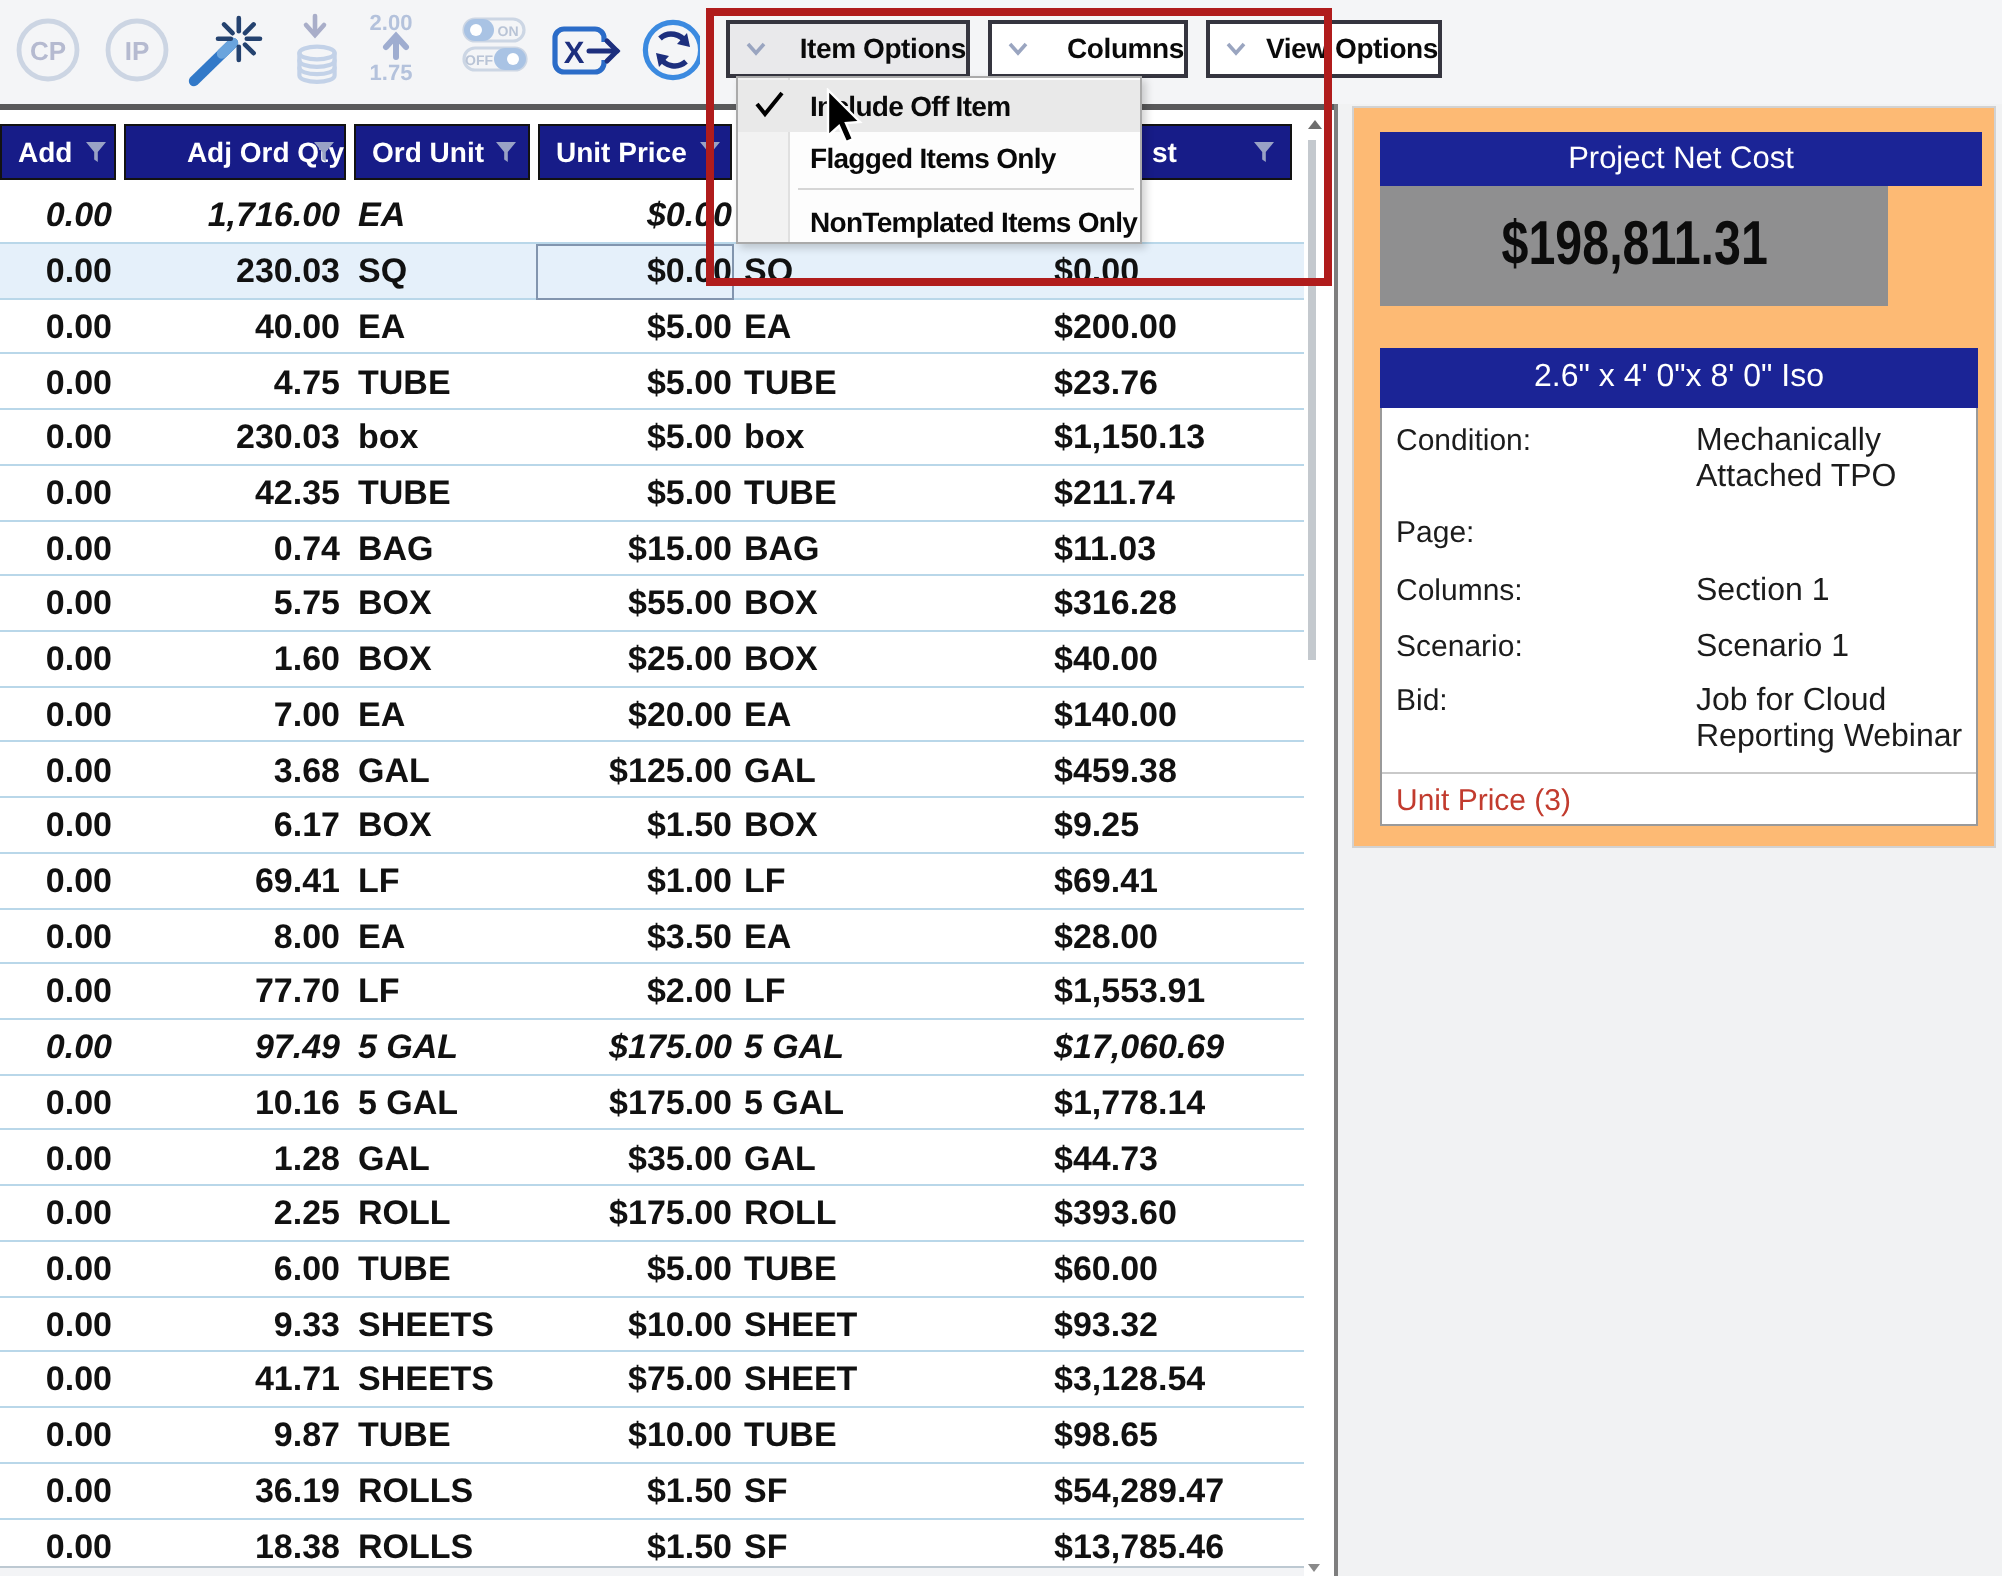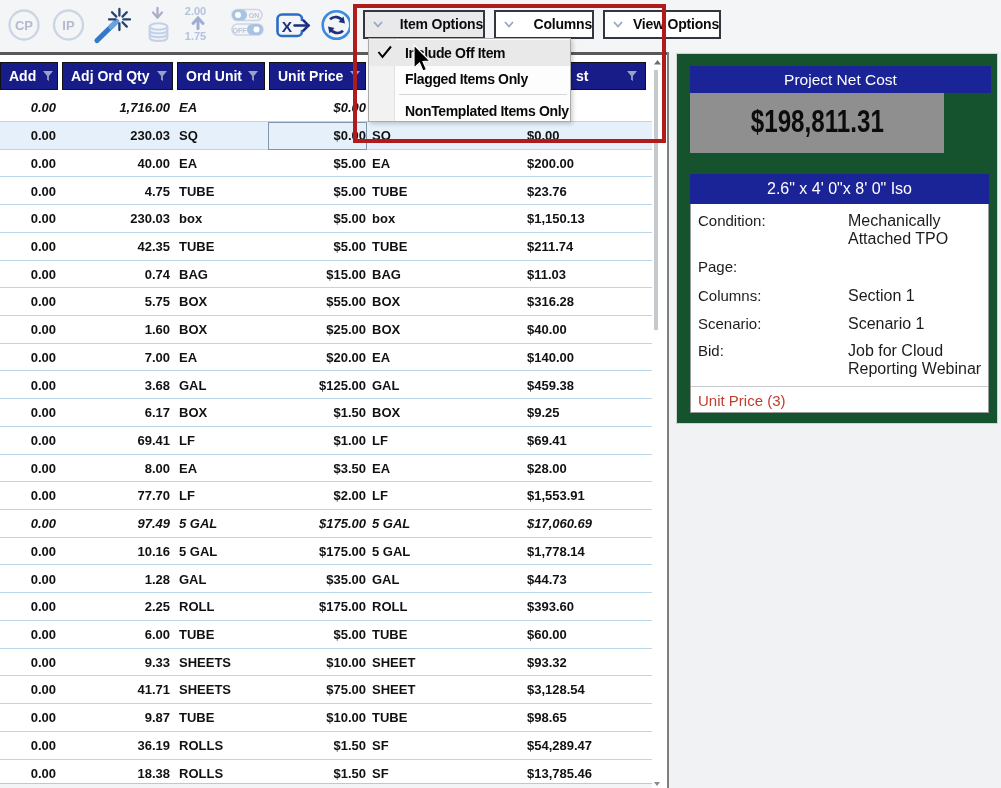--- a/index.html
+++ b/index.html
@@ -5,21 +5,21 @@
 body { font-family:"Liberation Sans", sans-serif; }
 #app { position:relative; width:1001px; height:788px; background:#fff; overflow:hidden; }
 .abs { position:absolute; }
 
 #toolbar { position:absolute; left:0; top:0; width:1001px; height:52px; background:#f4f5f7; }
 #tbline { position:absolute; left:0; top:52px; width:672px; height:3px; background:#59595b; }
 
 .hcell { position:absolute; top:62px; height:28px; background:#171c88; border:1px solid #121212; color:#fff; font-weight:bold; font-size:14px; line-height:26px; padding-left:8px; }
 .funnel { position:absolute; top:8px; }
 
-.row { position:absolute; left:0; width:652px; height:27.7px; border-bottom:1px solid #b9d7e9; font-size:13px; font-weight:bold; color:#111; line-height:27.7px; }
+.row { position:absolute; left:0; width:652px; height:27.7px; border-bottom:1px solid #b9d7e9; font-size:17px; font-weight:bold; color:#111; line-height:27.7px; }
 .row.ital { font-style:italic; }
 .row span { position:absolute; white-space:nowrap; }
 .c1 { right:596px; } 
 .c2 { right:482px; } 
 .c3 { left:179px; }
 .c4 { right:286px; } 
 .c5 { left:372px; }
 .c6 { left:527px; }
 
 #selcell { position:absolute; left:268px; top:122px; width:99px; height:28px; border:1px solid #8295ae; }
@@ -33,21 +33,21 @@
 .chev { position:absolute; left:8px; top:9px; width:10px; height:7px; }
 
 #menu { position:absolute; left:368px; top:38px; width:203px; height:84px; background:#fdfdfd; border:1px solid #aaa; box-shadow:2px 2px 4px rgba(0,0,0,0.18); }
 #menugutter { position:absolute; left:0; top:0; width:26px; height:82px; background:#f2f2f2; border-right:1px solid #e0e0e0; }
 .mitem { position:absolute; left:0; width:201px; height:26px; font-size:14px; font-weight:bold; color:#090909; line-height:26px; }
 .mitem span { position:absolute; left:36px; white-space:nowrap; letter-spacing:-0.35px; }
 #msep { position:absolute; left:30px; top:55px; width:168px; height:1px; background:#d6d6d6; }
 
 #redrect { position:absolute; left:353px; top:4px; width:313px; height:139px; border:4px solid #b01c1c; z-index:50; }
 
-#rpanel { position:absolute; left:676px; top:53px; width:322px; height:371px; border:1px solid #d2d2d2; background:#14532d; }
+#rpanel { position:absolute; left:676px; top:53px; width:322px; height:371px; border:1px solid #d2d2d2; background:#fdba74; }
 #pnchead { position:absolute; left:13px; top:12px; width:301px; height:27px; background:#1b2496; color:#fff; font-size:15.5px; font-weight:normal; text-align:center; line-height:27px; }
 #pncbody { position:absolute; left:13px; top:39px; width:254px; height:60px; background:#8f8f90; color:#0c0c0c; font-size:31px; font-weight:bold; text-align:center; line-height:58px; }
 #pncbody span { display:inline-block; transform:scaleX(0.78); }
 #isobox { position:absolute; left:13px; top:120px; width:299px; height:239px; border:1px solid #9a9a9a; background:#fff; }
 #isohead { position:absolute; left:-1px; top:-1px; width:299px; height:30px; background:#1b2496; color:#fff; font-size:16px; text-align:center; line-height:30px; }
 .lbl { position:absolute; left:7px; font-size:15px; color:#1c1c1c; }
 .val { position:absolute; left:157px; font-size:16px; color:#1c1c1c; line-height:18.2px; }
 #isosep { position:absolute; left:0px; top:211px; width:297px; height:1px; background:#c9c9c9; }
 #uprice { position:absolute; left:7px; top:217px; font-size:15px; color:#c23b2e; }
 </style></head>
@@ -115,21 +115,21 @@
     <path d="M343 30.8 a8.3 8.3 0 0 1 -13 -2.3"></path>
   </g>
   <polygon points="343.5,16.5 345,23.5 338.5,22" fill="#1d2f7e"></polygon>
   <polygon points="329.5,33.5 328,26.5 334.5,28" fill="#1d2f7e"></polygon>
 </svg>
 
 <div class="hcell" style="left:0;width:58px;">Add
   <svg class="funnel" style="right:4px;" width="10" height="11">
         <polygon points="0,0 10,0 5.9,5 5.9,10 4.1,8.7 4.1,5" fill="#99a2c5"></polygon>
       </svg></div>
-<div class="hcell" style="left:62px;width:111px;">Adj Ord Qty
+<div class="hcell" style="left:62px;width:111px;text-align:right;">Adj Ord Qty
   <svg class="funnel" style="right:5px;" width="10" height="11">
         <polygon points="0,0 10,0 5.9,5 5.9,10 4.1,8.7 4.1,5" fill="#99a2c5"></polygon>
       </svg></div>
 <div class="hcell" style="left:177px;width:88px;">Ord Unit
   <svg class="funnel" style="right:6px;" width="10" height="11">
         <polygon points="0,0 10,0 5.9,5 5.9,10 4.1,8.7 4.1,5" fill="#99a2c5"></polygon>
       </svg></div>
 <div class="hcell" style="left:269px;width:97px;">Unit Price
   <svg class="funnel" style="right:5px;" width="10" height="11">
         <polygon points="0,0 10,0 5.9,5 5.9,10 4.1,8.7 4.1,5" fill="#99a2c5"></polygon>

